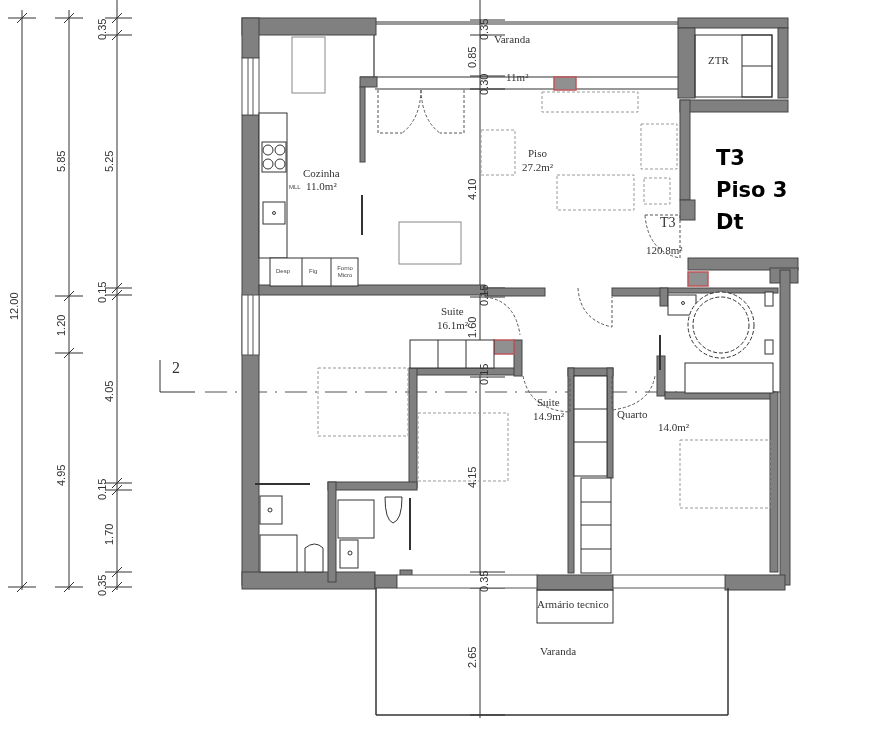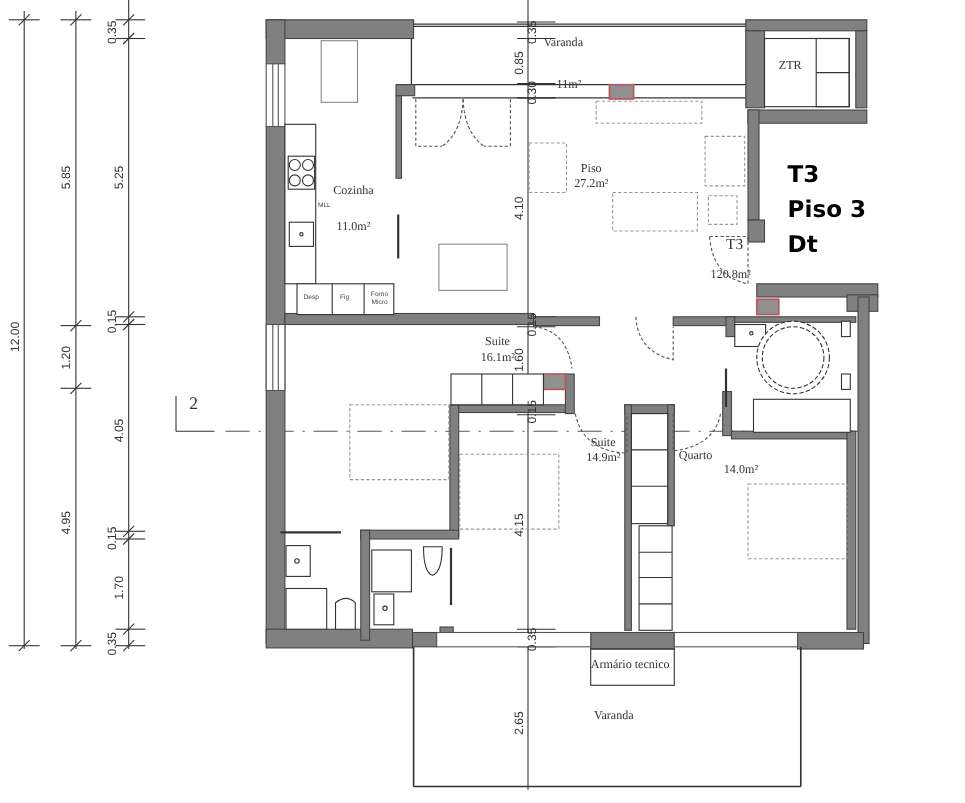--- a/index.html
+++ b/index.html
@@ -241,21 +241,21 @@
 <div class="lbl" style="left:660px;top:217px;font-size:14px;">T3</div>
 <div class="lbl" style="left:646px;top:234px;margin-top:10px;">120.8m²</div>
 <div class="lbl" style="left:172px;top:362px;font-size:16px;">2</div>
 
 <div class="lbl" style="left:494px;top:33px;">Varanda</div>
 <div class="lbl" style="left:506px;top:48px;margin-top:23px;">11m²</div>
 <div class="lbl" style="left:708px;top:54px;">ZTR</div>
 <div class="lbl" style="left:528px;top:147px;">Piso</div>
 <div class="lbl" style="left:522px;top:161px;">27.2m²</div>
 <div class="lbl" style="left:303px;top:167px;">Cozinha</div>
-<div class="lbl" style="left:306px;top:180px;margin-top:20px;">11.0m²</div>
+<div class="lbl" style="left:306px;top:180px;">11.0m²</div>
 <div class="tiny" style="left:289px;top:184px;">MLL</div>
 <div class="tiny" style="left:276px;top:268px;">Desp</div>
 <div class="tiny" style="left:309px;top:268px;">Fig</div>
 <div class="tiny" style="left:333px;top:265px;width:24px;">Forno Micro</div>
 <div class="lbl" style="left:441px;top:305px;">Suite</div>
 <div class="lbl" style="left:437px;top:319px;">16.1m²</div>
 <div class="lbl" style="left:537px;top:396px;">Suite</div>
 <div class="lbl" style="left:533px;top:410px;">14.9m²</div>
 <div class="lbl" style="left:617px;top:408px;">Quarto</div>
 <div class="lbl" style="left:658px;top:421px;">14.0m²</div>

